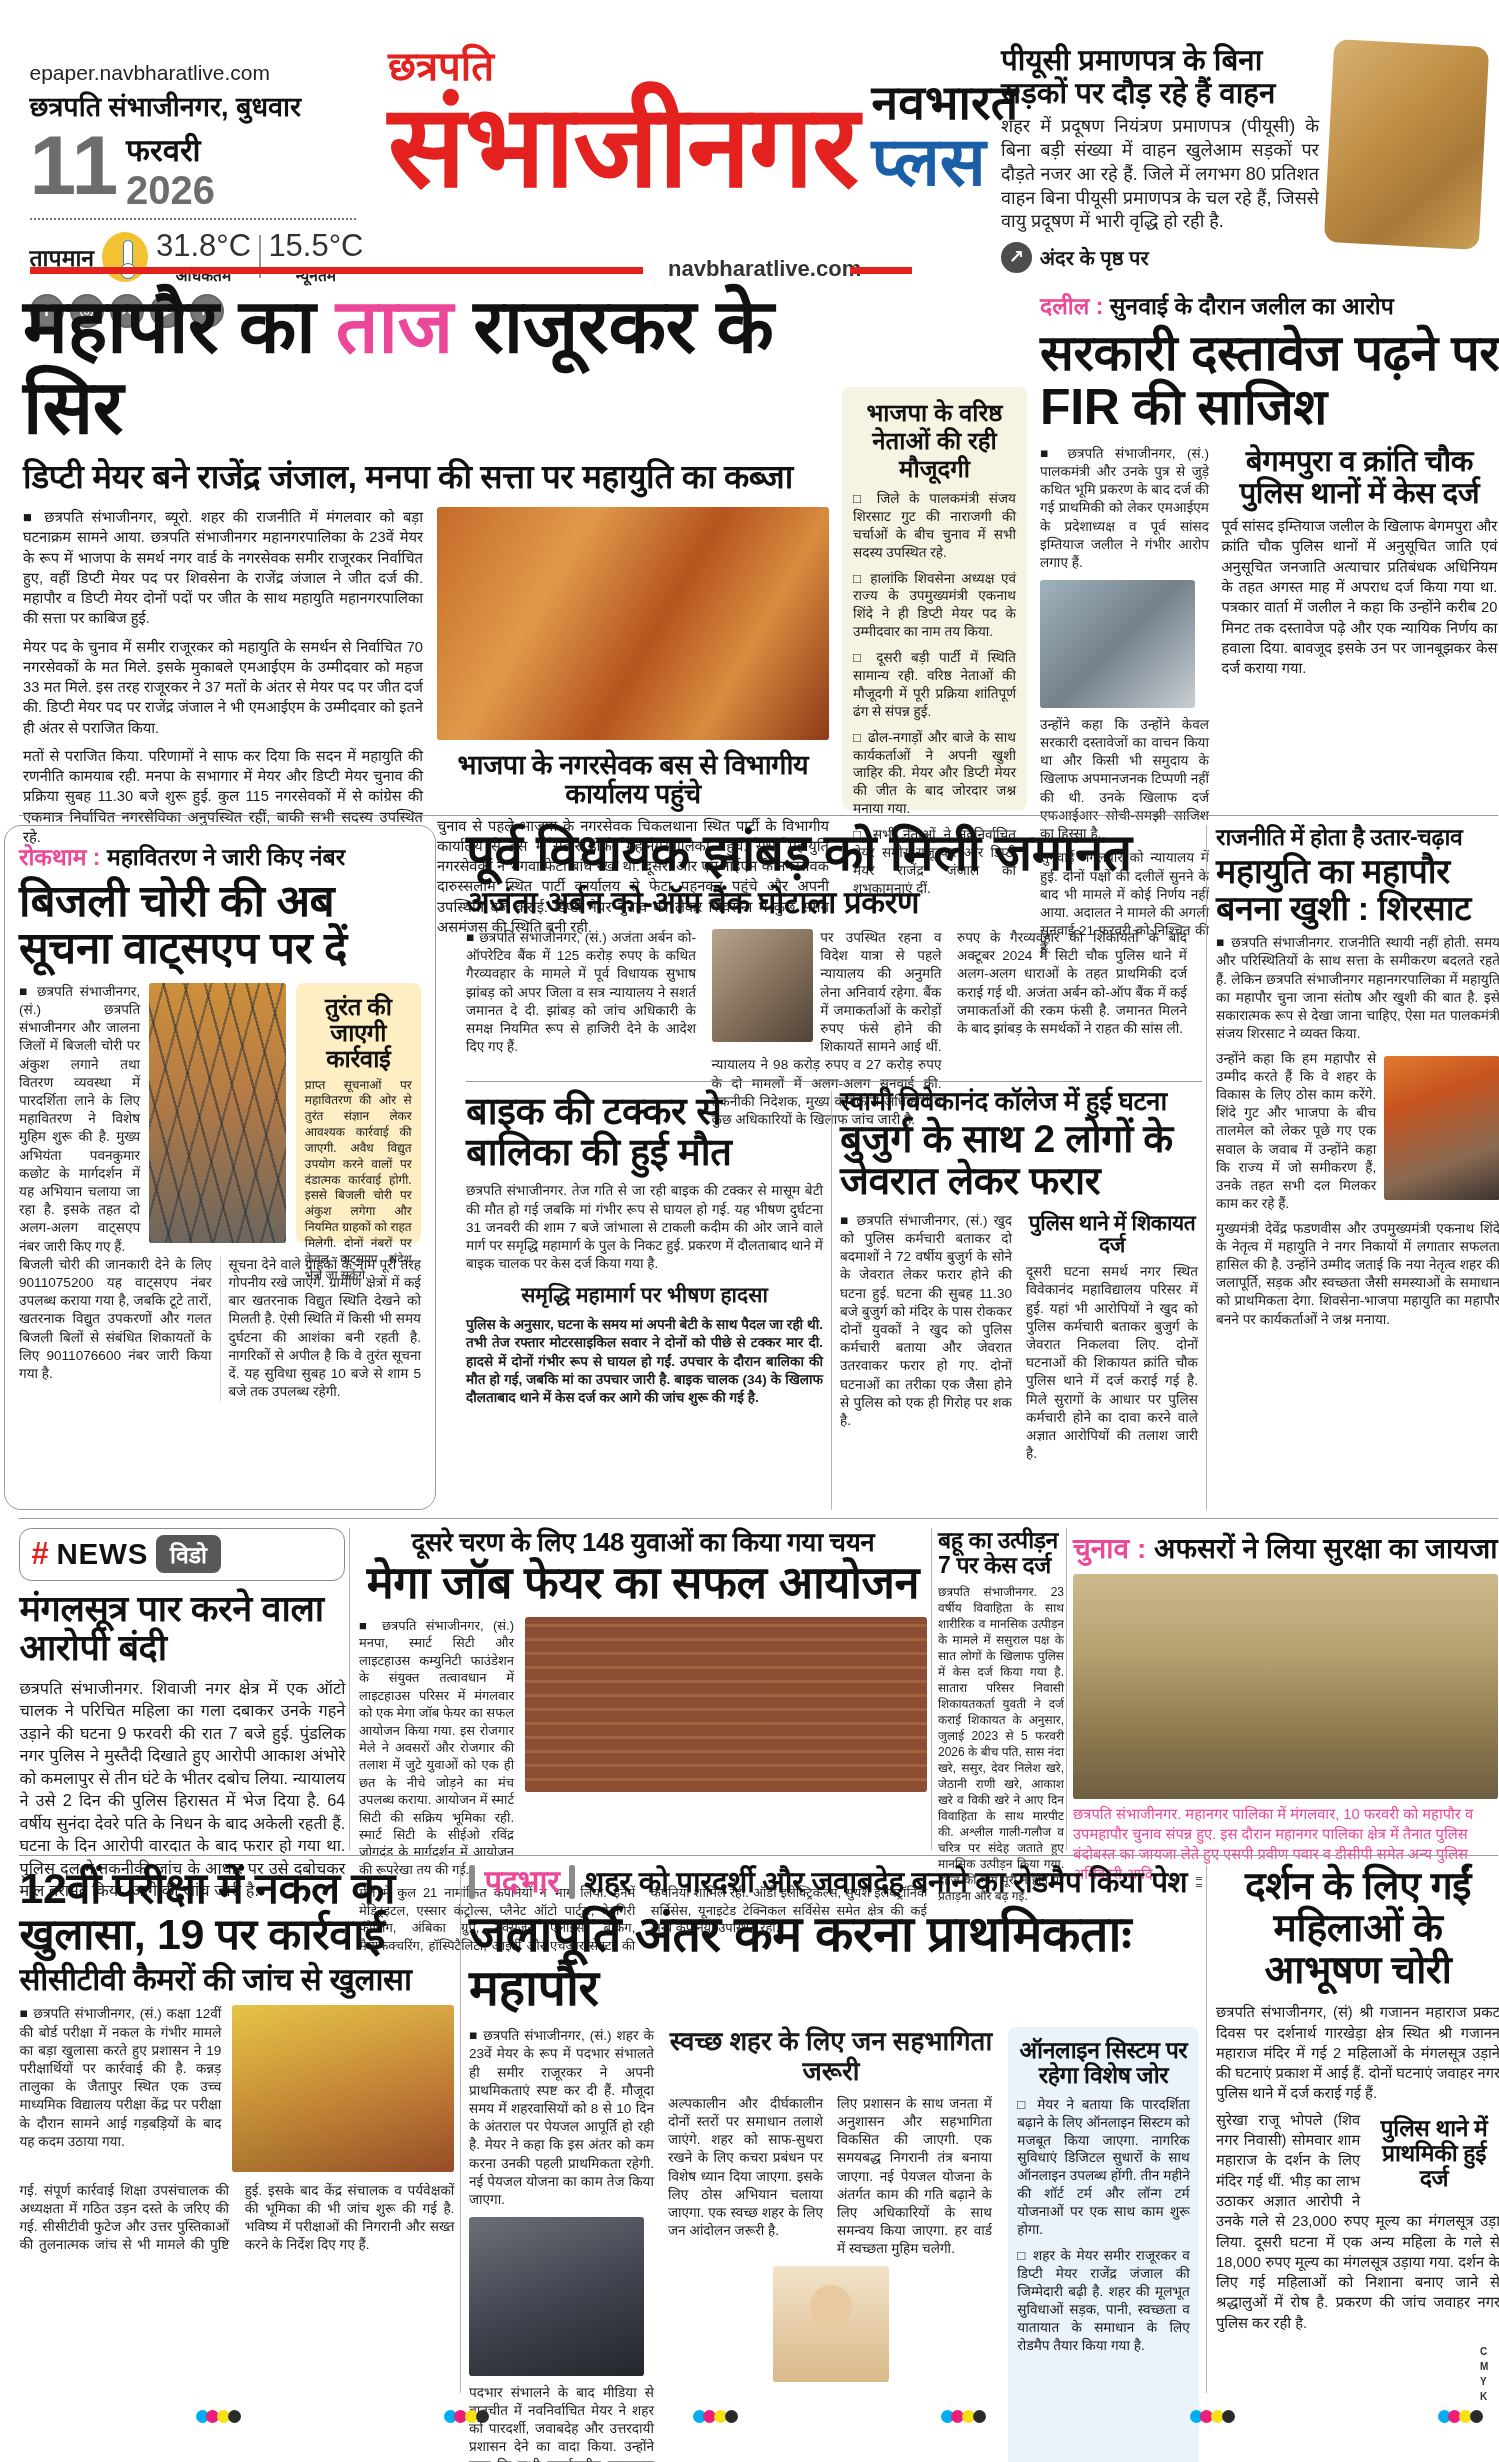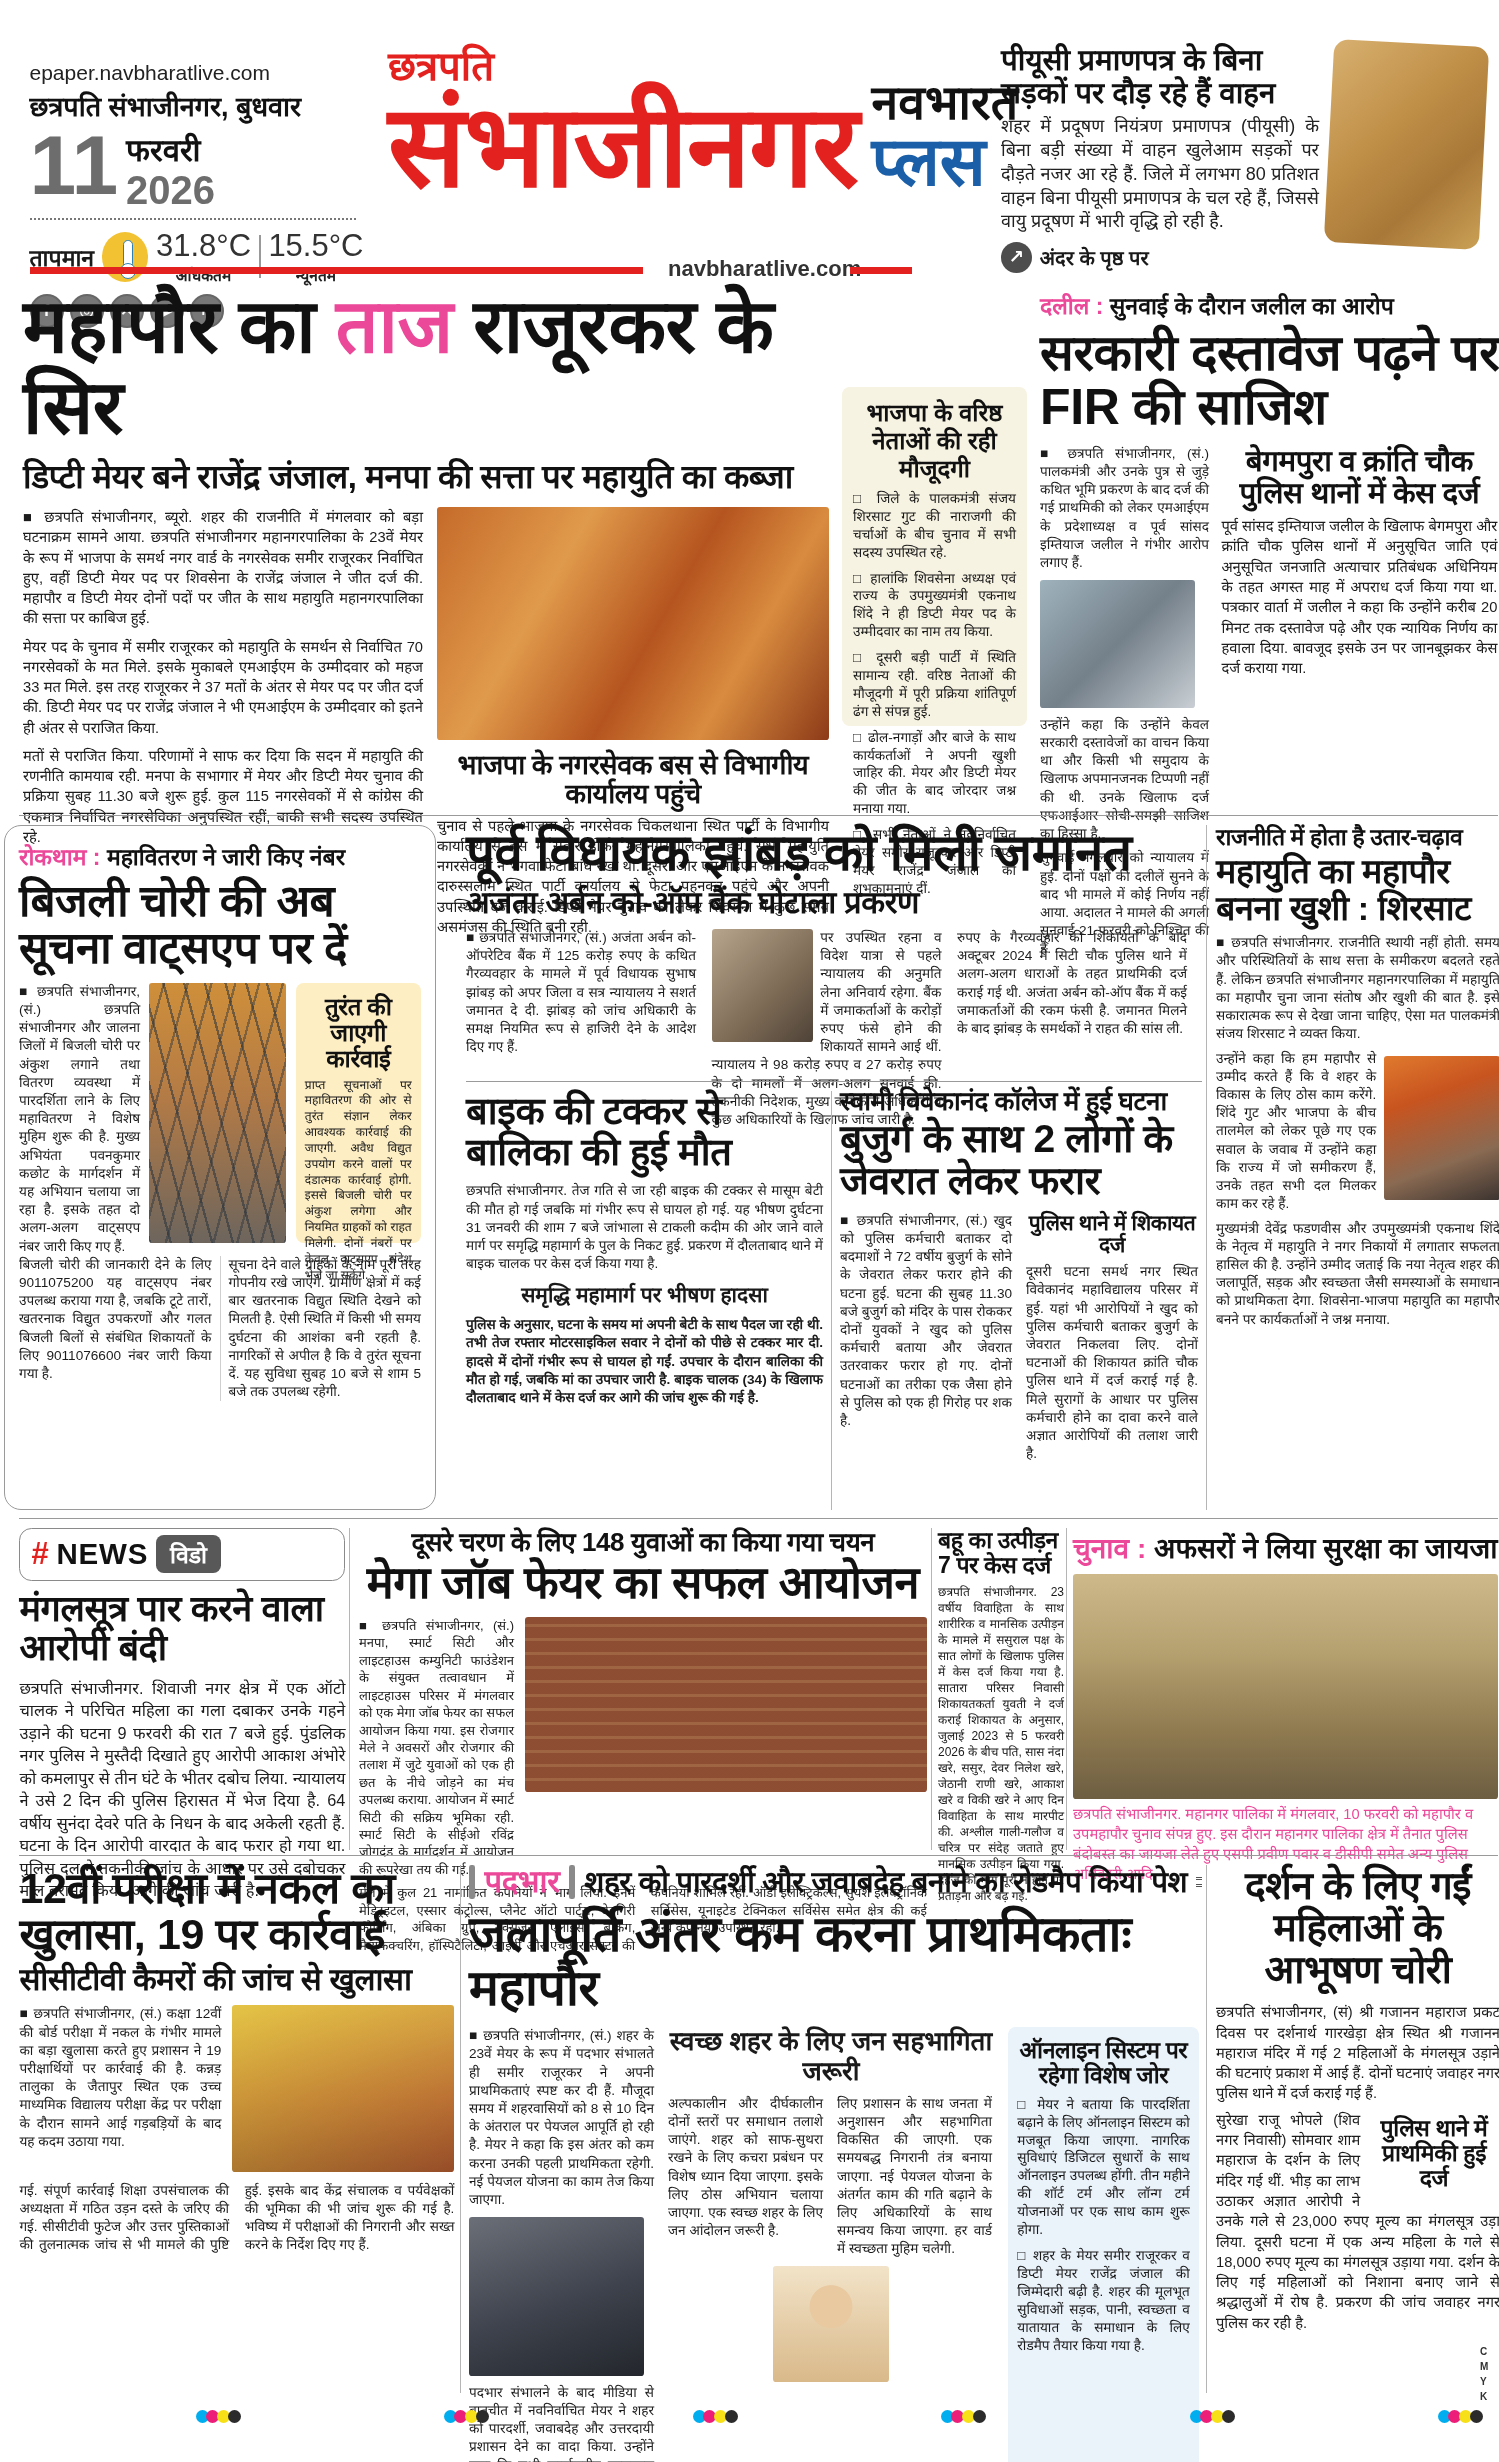--- a/index.html
+++ b/index.html
@@ -143,21 +143,21 @@
         <p class="body-txt" style="margin:7.8px 0 0;">मतों से पराजित किया. परिणामों ने साफ कर दिया कि सदन में महायुति की रणनीति कामयाब रही. मनपा के सभागार में मेयर और डिप्टी मेयर चुनाव की प्रक्रिया सुबह 11.30 बजे शुरू हुई. कुल 115 नगरसेवकों में से कांग्रेस की एकमात्र निर्वाचित नगरसेविका अनुपस्थित रहीं, बाकी सभी सदस्य उपस्थित रहे.</p>
       </div>
       <div style="width:392px;">
         <div class="photo" style="width:392px;height:233px;background:linear-gradient(120deg,#c56a2a 0%,#e09a4b 30%,#b5541f 55%,#d98c3f 75%,#8c3a18 100%);"></div>
         <div class="hl" style="font-size:27px;text-align:center;margin-top:11px;">भाजपा के नगरसेवक बस से विभागीय कार्यालय पहुंचे</div>
         <p class="body-txt" style="margin:6.2px 0 0;">चुनाव से पहले भाजपा के नगरसेवक चिकलथाना स्थित पार्टी के विभागीय कार्यालय से बस में सवार होकर महानगरपालिका पहुंचे. सभी महायुति नगरसेवकों ने भगवा फेटा बांध रखा था. दूसरी ओर एमआईएम के नगरसेवक दारुस्सलाम स्थित पार्टी कार्यालय से फेटा पहनकर पहुंचे और अपनी उपस्थिति दर्ज कराई. डिप्टी मेयर चुनाव को लेकर शिवसेना में कुछ समय असमंजस की स्थिति बनी रही.</p>
       </div>
     </div>
   </div>
 
-  <div class="abs cream-box" style="left:842px;top:387px;width:185px;height:339px;">
+  <div class="abs cream-box" style="left:842px;top:387px;width:185px;height:423px;">
     <div class="cream-title">भाजपा के वरिष्ठ नेताओं की रही मौजूदगी</div>
     <p class="bullet">□ जिले के पालकमंत्री संजय शिरसाट गुट की नाराजगी की चर्चाओं के बीच चुनाव में सभी सदस्य उपस्थित रहे.</p>
     <p class="bullet">□ हालांकि शिवसेना अध्यक्ष एवं राज्य के उपमुख्यमंत्री एकनाथ शिंदे ने ही डिप्टी मेयर पद के उम्मीदवार का नाम तय किया.</p>
     <p class="bullet">□ दूसरी बड़ी पार्टी में स्थिति सामान्य रही. वरिष्ठ नेताओं की मौजूदगी में पूरी प्रक्रिया शांतिपूर्ण ढंग से संपन्न हुई.</p>
     <p class="bullet">□ ढोल-नगाड़ों और बाजे के साथ कार्यकर्ताओं ने अपनी खुशी जाहिर की. मेयर और डिप्टी मेयर की जीत के बाद जोरदार जश्न मनाया गया.</p>
     <p class="bullet">□ सभी नेताओं ने नवनिर्वाचित मेयर समीर राजूरकर और डिप्टी मेयर राजेंद्र जंजाल को शुभकामनाएं दीं.</p>
   </div>
 
   <div class="abs" style="left:1040px;top:289px;width:460px;">
     <div class="kicker"><span class="red">दलील :</span><span> सुनवाई के दौरान जलील का आरोप</span></div>

